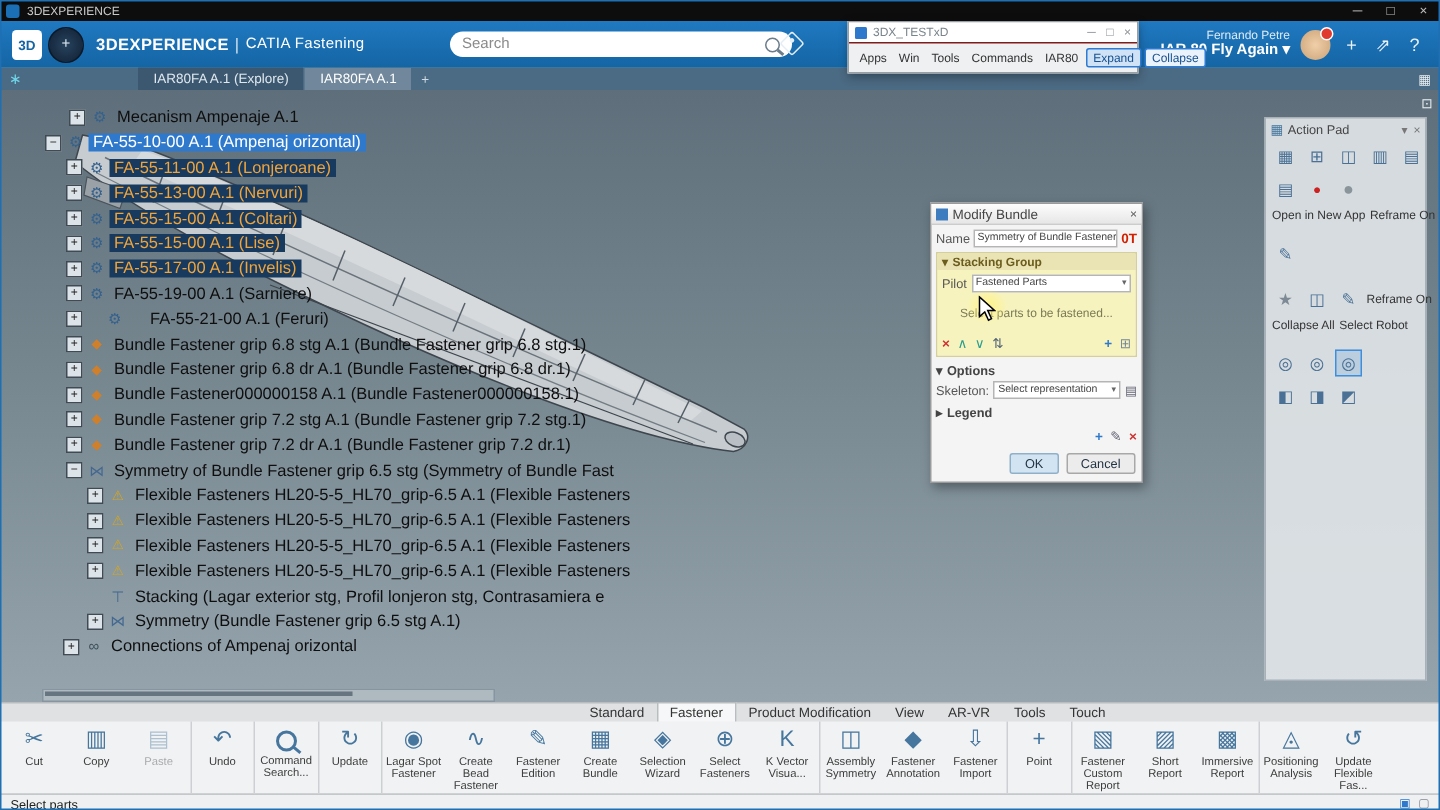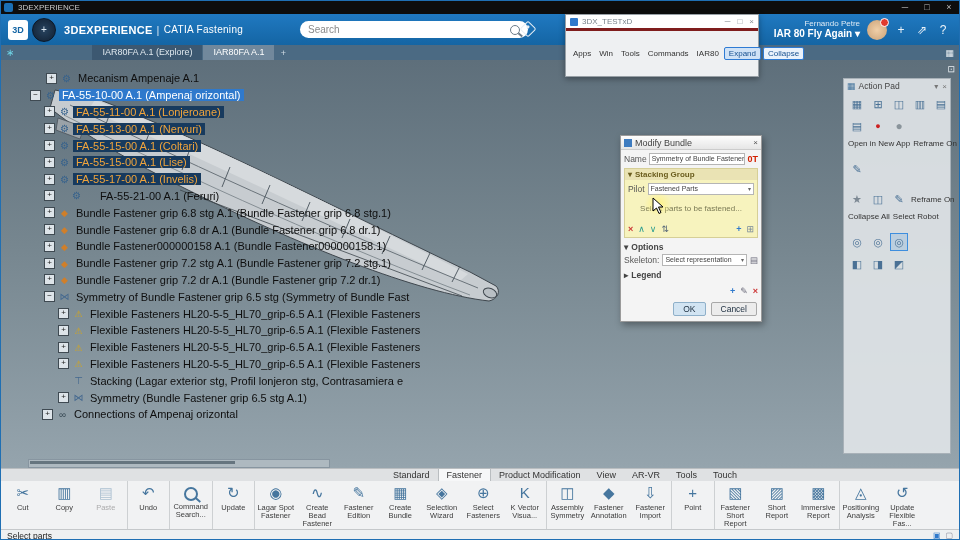--- a/index.html
+++ b/index.html
@@ -37,21 +37,21 @@
   .avatar{width:20px;height:20px;border-radius:50%;background:radial-gradient(#f0cfa8,#caa177);position:relative;flex:none;}
   .avatar::after{content:"";position:absolute;right:-2px;top:-2px;width:7px;height:7px;border-radius:50%;background:#e03a2f;border:1px solid #fff;}
   .bar-ic{font-size:12px;color:#eaf2f8;width:14px;text-align:center;}
 
   
   .float-win{position:absolute;left:565px;top:14px;width:192px;background:#f5f6f7;border:1px solid #98a0a6;
     box-shadow:0 2px 6px rgba(0,0,0,.35);z-index:40;}
   .fw-title{display:flex;align-items:center;height:13px;padding:0 4px;background:#ffffff;color:#7a848c;font-size:8px;}
   .fw-icon{width:8px;height:8px;background:#2f79cc;margin-right:4px;border-radius:1px;flex:none;}
   .fw-controls{margin-left:auto;display:flex;gap:7px;color:#8a9097;font-size:8px;}
-  .fw-menu{display:flex;align-items:center;gap:2px;padding:16px 4px;background:#eef0f2;border-top:3px solid #7f1d1d;}
+  .fw-menu{display:flex;align-items:center;gap:2px;padding:3px 4px;background:#eef0f2;border-top:1px solid #7f1d1d;}
   .fw-menu-item{padding:1px 3px;color:#333;font-size:8px;}
   .fw-toggle{border:1px solid #2e7bd4;color:#17508f;padding:1px 4px;border-radius:2px;font-size:8px;background:#eaf2fb;}
   .fw-toggle.primary{background:#cfe2f6;}
 
   
   .tabbar{position:absolute;top:45px;left:0;right:0;height:15px;background:#4b6a83;display:flex;align-items:center;
     font-size:9px;color:#dfe8ee;z-index:10;}
   .home-ic{color:#6fd6e8;font-size:10px;margin:0 6px 0 6px;}
   .tabs-start{width:72px;}
   .vtab{padding:0 10px;height:15px;line-height:15px;background:#3c5871;margin-right:1px;white-space:nowrap;}
@@ -323,20 +323,25 @@
         <span class="ticon product"></span>
         <span class="tlabel">FA-55-15-00 A.1 (Lise)</span>
       </div>
 
       <div class="trow sel-dark" style="padding-left: 14px;">
         <span class="texp plus"></span>
         <span class="ticon product"></span>
         <span class="tlabel">FA-55-17-00 A.1 (Invelis)</span>
       </div>
 
+      <div class="trow" style="padding-left: 14px;">
+        <span class="texp plus"></span>
+        <span class="ticon product"></span>
+        <span class="tlabel">FA-55-19-00 A.1 (Sarniere)</span>
+      </div>
 
       <div class="trow" style="padding-left: 14px; gap: 12px;">
         <span class="texp plus"></span>
         <span class="ticon product"></span>
         <span class="tlabel">FA-55-21-00 A.1 (Feruri)</span>
       </div>
 
       <div class="trow" style="padding-left: 14px;">
         <span class="texp plus"></span>
         <span class="ticon bundle"></span>
@@ -643,21 +648,21 @@
       <span class="rlb">Fastener Import</span>
     </div>
 
     <div class="rbtn sep">
       <span class="ric">+</span>
       <span class="rlb">Point</span>
     </div>
 
     <div class="rbtn sep">
       <span class="ric">▧</span>
-      <span class="rlb">Fastener Short Report</span>
+      <span class="rlb">Fastener Custom Report</span>
     </div>
 
     <div class="rbtn">
       <span class="ric">▨</span>
       <span class="rlb">Short Report</span>
     </div>
 
     <div class="rbtn">
       <span class="ric">▩</span>
       <span class="rlb">Immersive Report</span>

